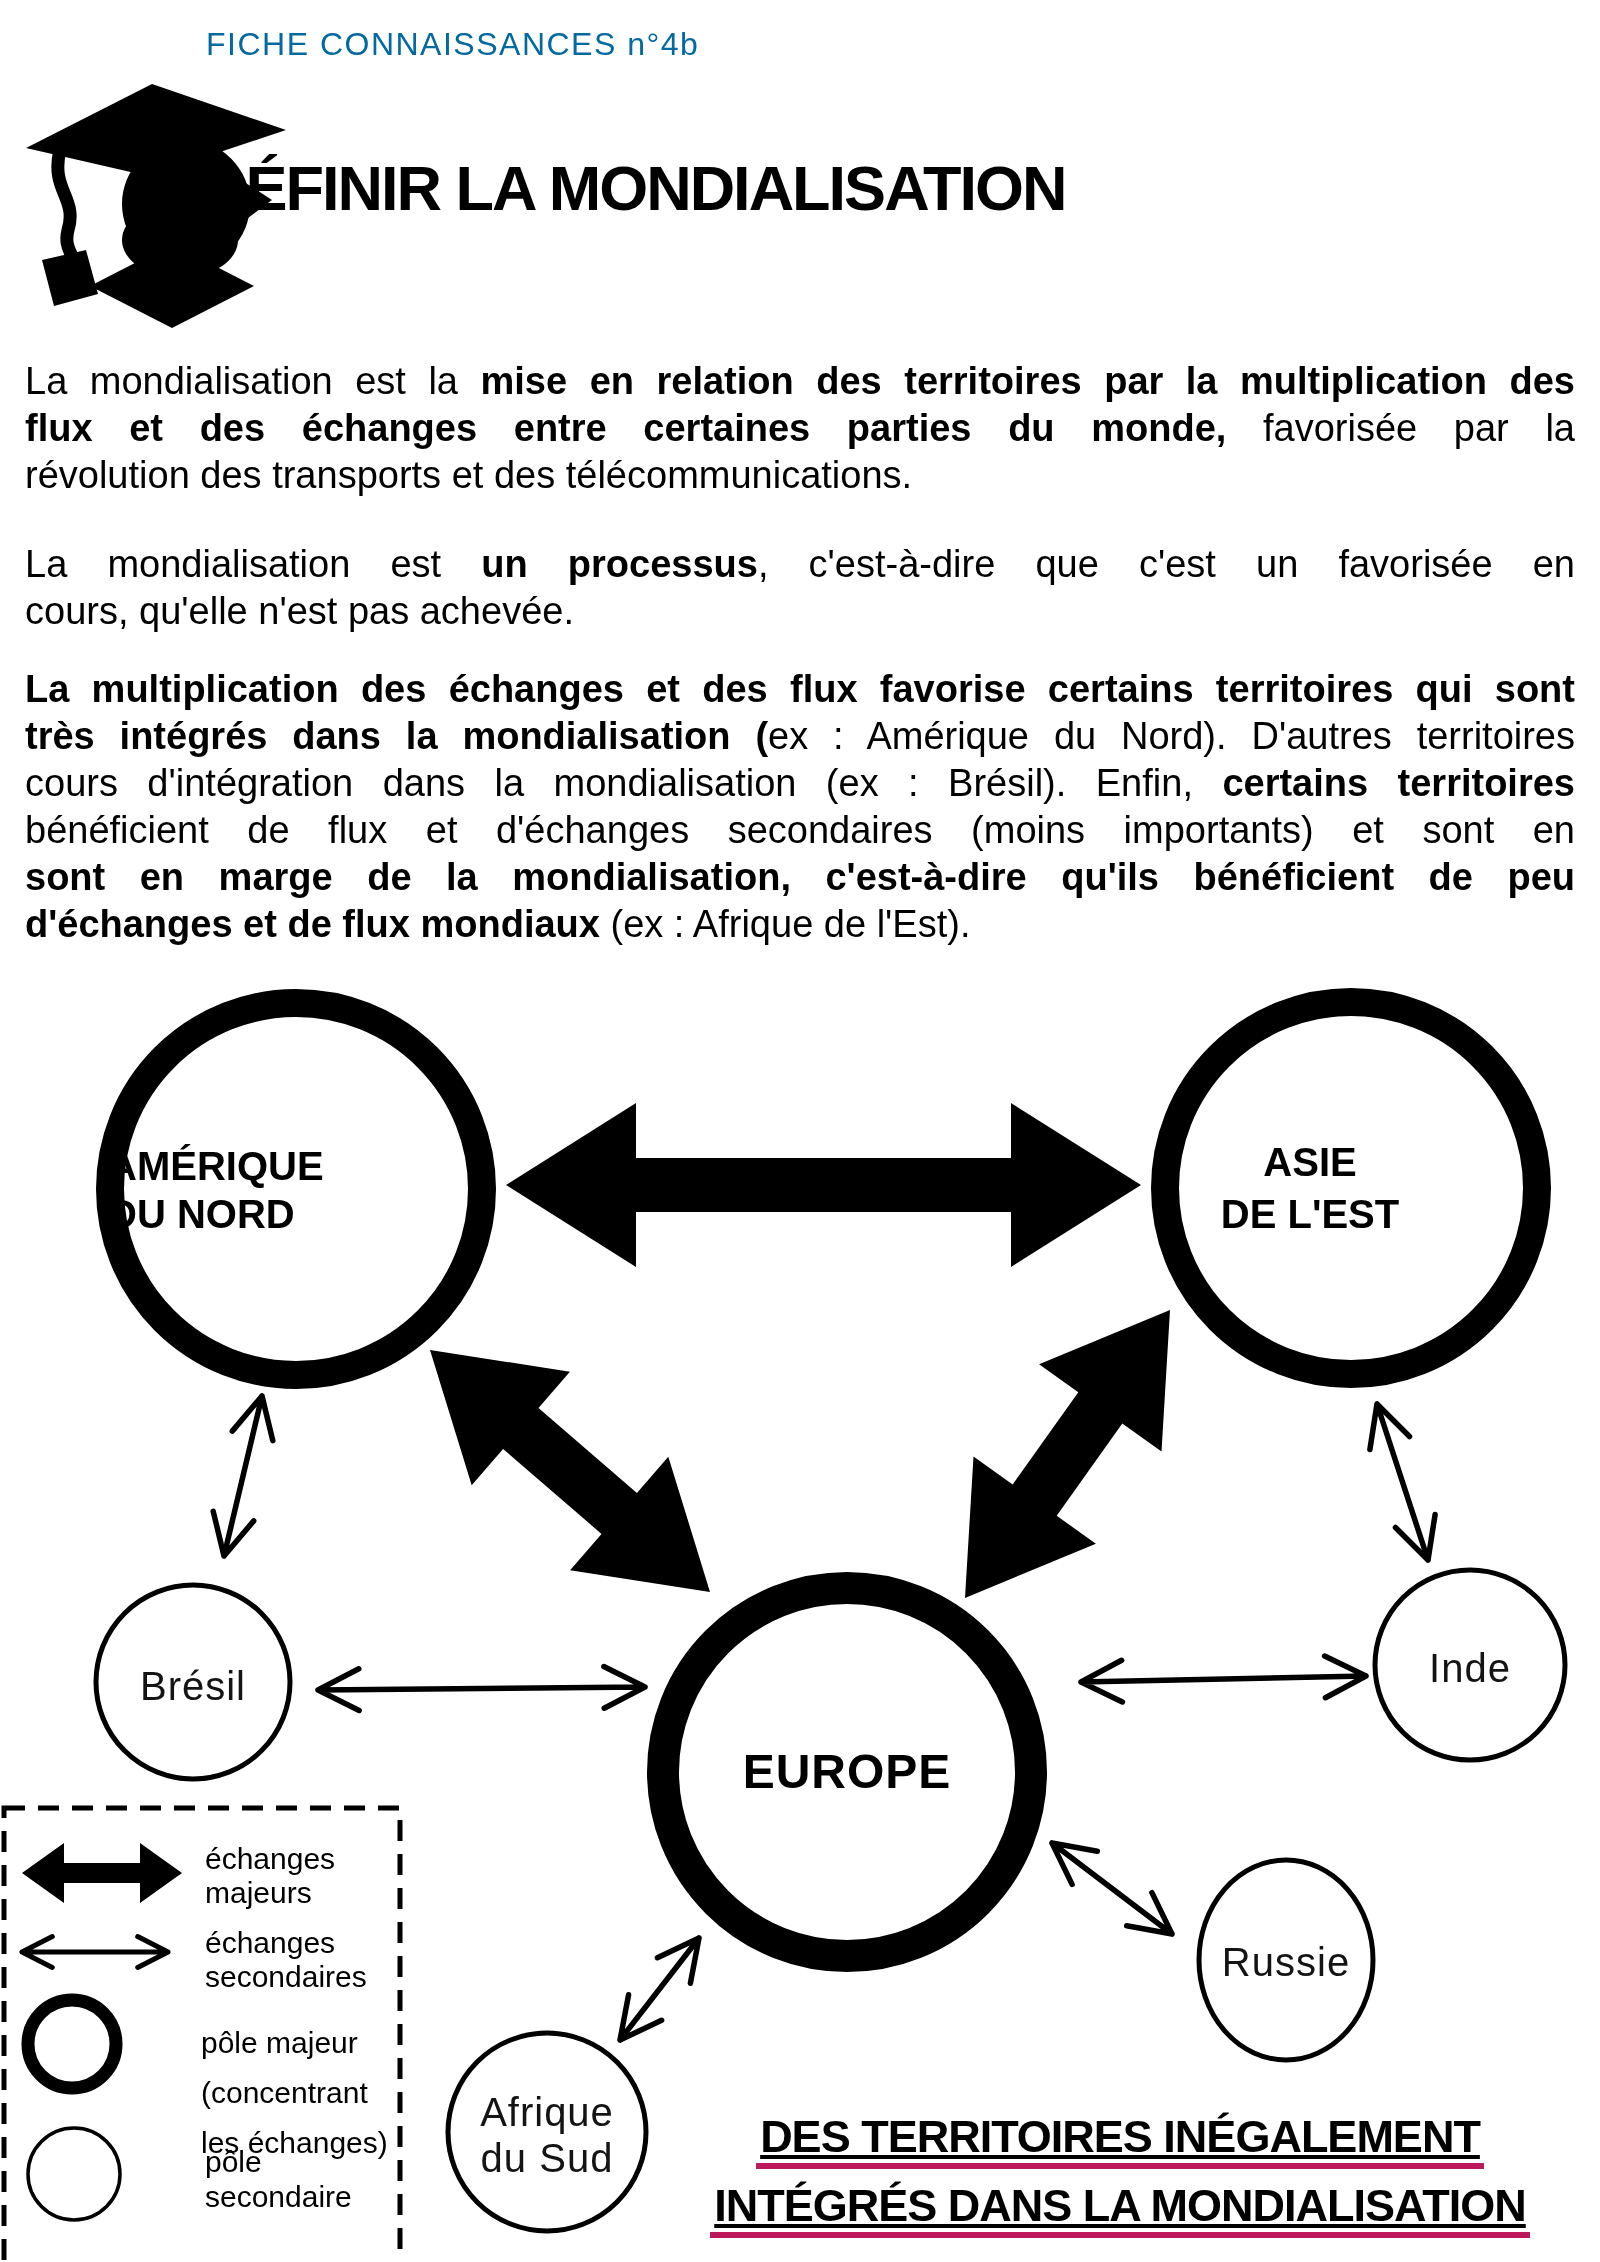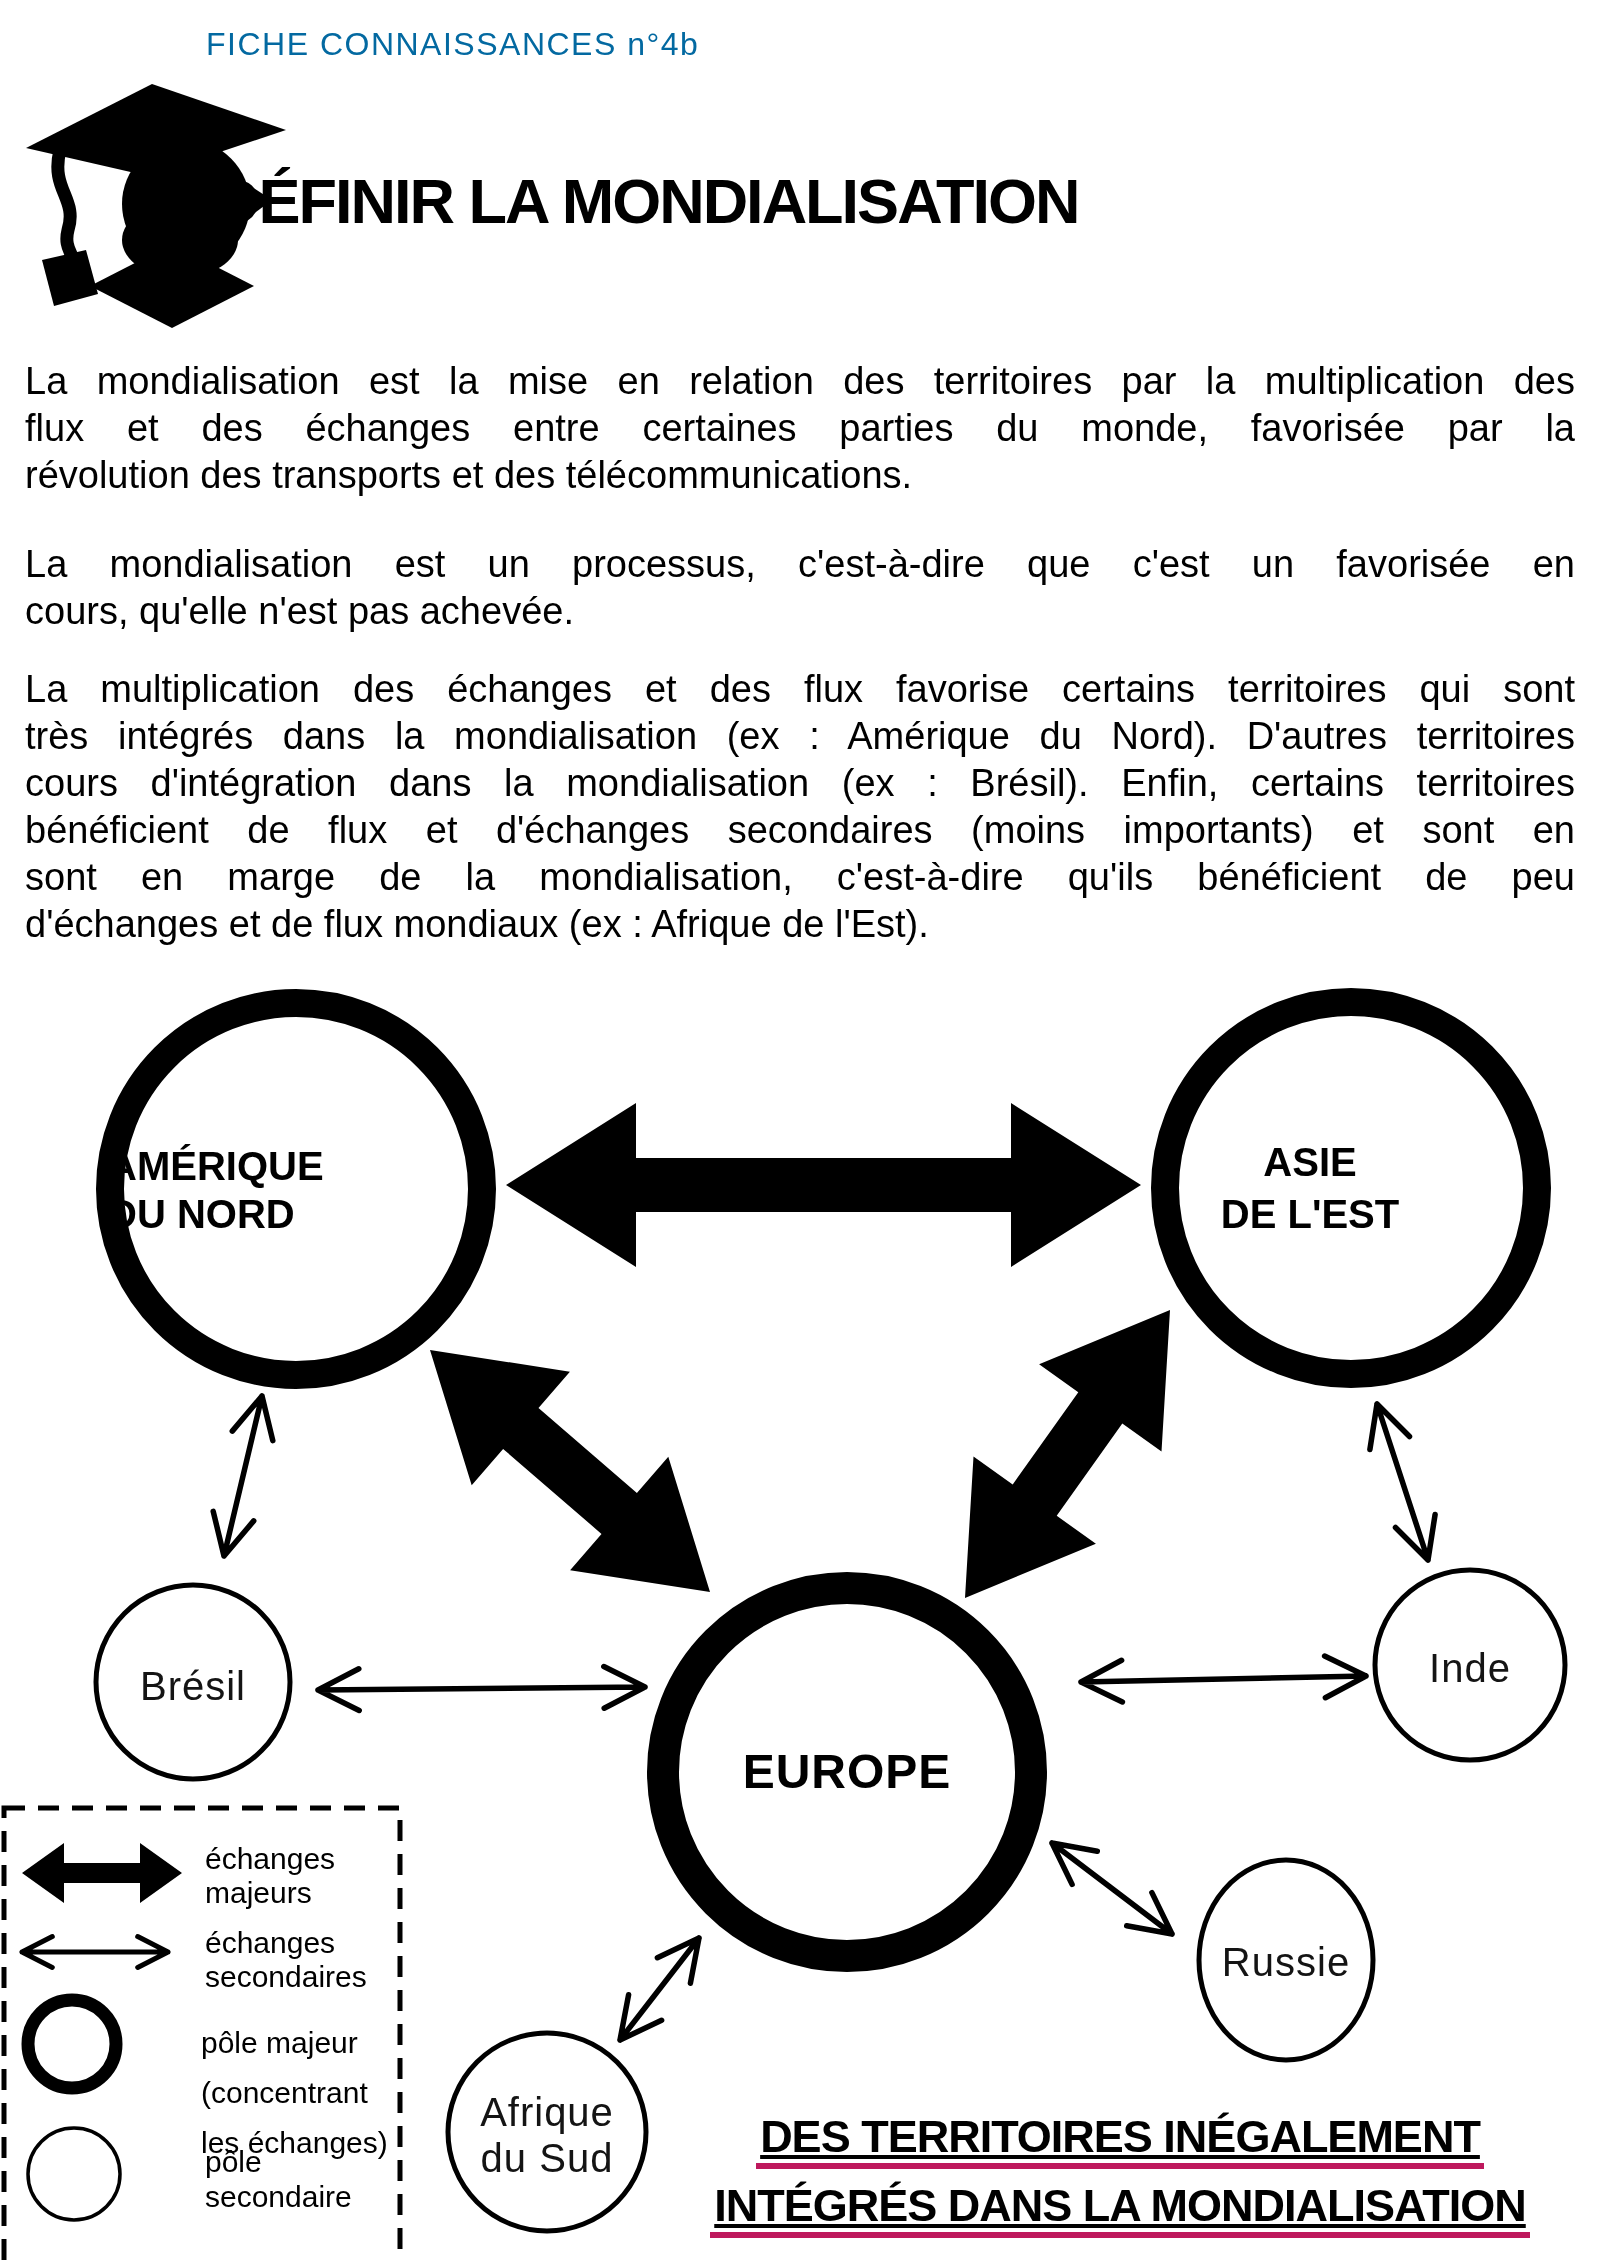--- a/index.html
+++ b/index.html
@@ -8,29 +8,29 @@
     background:#ffffff;color:#000;
     font-family:"Liberation Sans","DejaVu Sans",sans-serif;
   }
   
   #cap-icon{position:absolute;left:14px;top:80px;}
   .eyebrow{
     position:absolute;left:206px;top:26px;
     font-size:32px;letter-spacing:1.5px;color:#0369a1;white-space:nowrap;
   }
   .page-title{
-    position:absolute;left:202px;top:152px;margin:13px;
+    position:absolute;left:202px;top:152px;margin:0;
     font-size:63px;font-weight:bold;letter-spacing:-2px;white-space:nowrap;
   }
   
   .para{position:absolute;left:25px;width:1550px;font-size:38px;line-height:47px;}
   #p0{top:358px}#p1{top:541px}#p2{top:666px}
   .line{text-align:justify;text-align-last:justify;text-justify:inter-word;}
   .line.last{text-align:center;text-align-last:left;}
-  .b{font-weight:normal;}
+  .b{font-weight:bold;}
   
   #diagram{position:absolute;left:0;top:0;width:1600px;height:2262px;}
   .pole-major{fill:none;stroke:#000;}
   .pole-sec{fill:none;stroke:#000;}
   .nmaj{font-weight:bold;font-size:40px;fill:#000;}
   .neur{font-weight:bold;font-size:48px;fill:#000;letter-spacing:1px;}
   .nsec{font-size:40px;fill:#141414;letter-spacing:1px;}
   
   .legend-label{position:absolute;font-size:30px;line-height:34px;white-space:pre-line;color:#000;}
   #ll0{left:205px;top:1842px}

